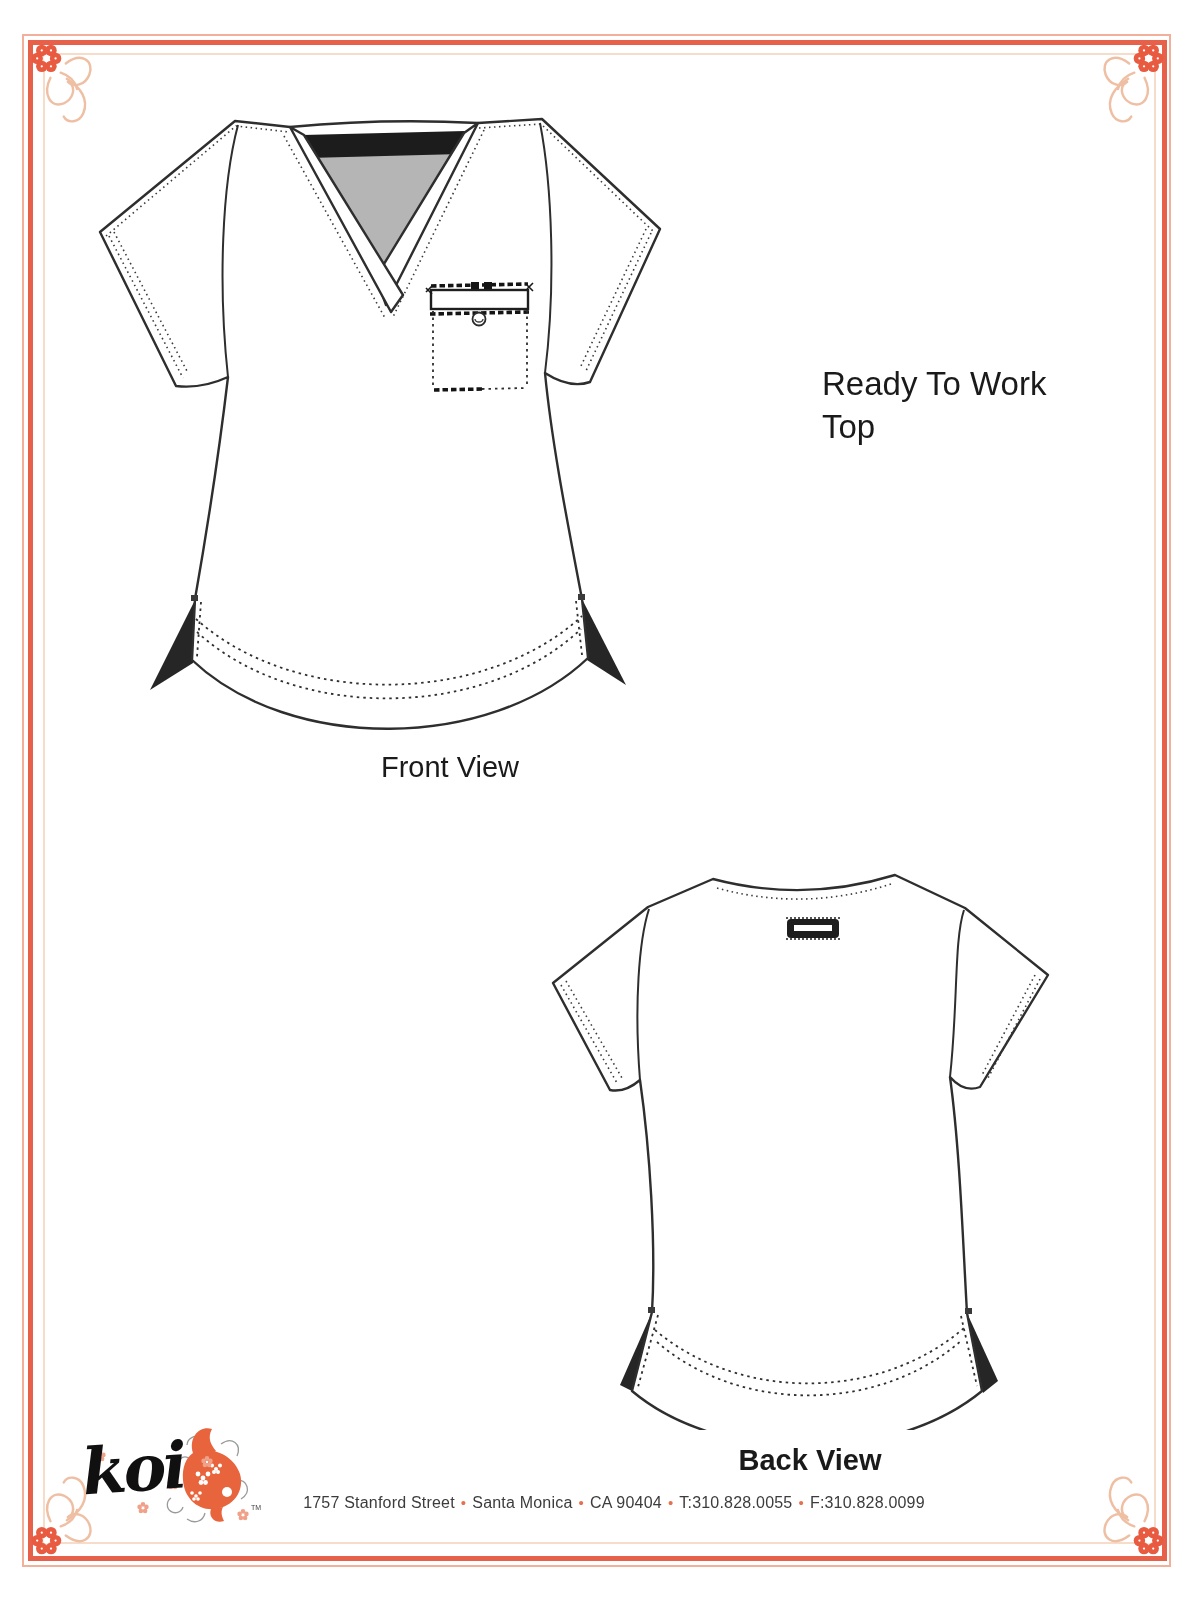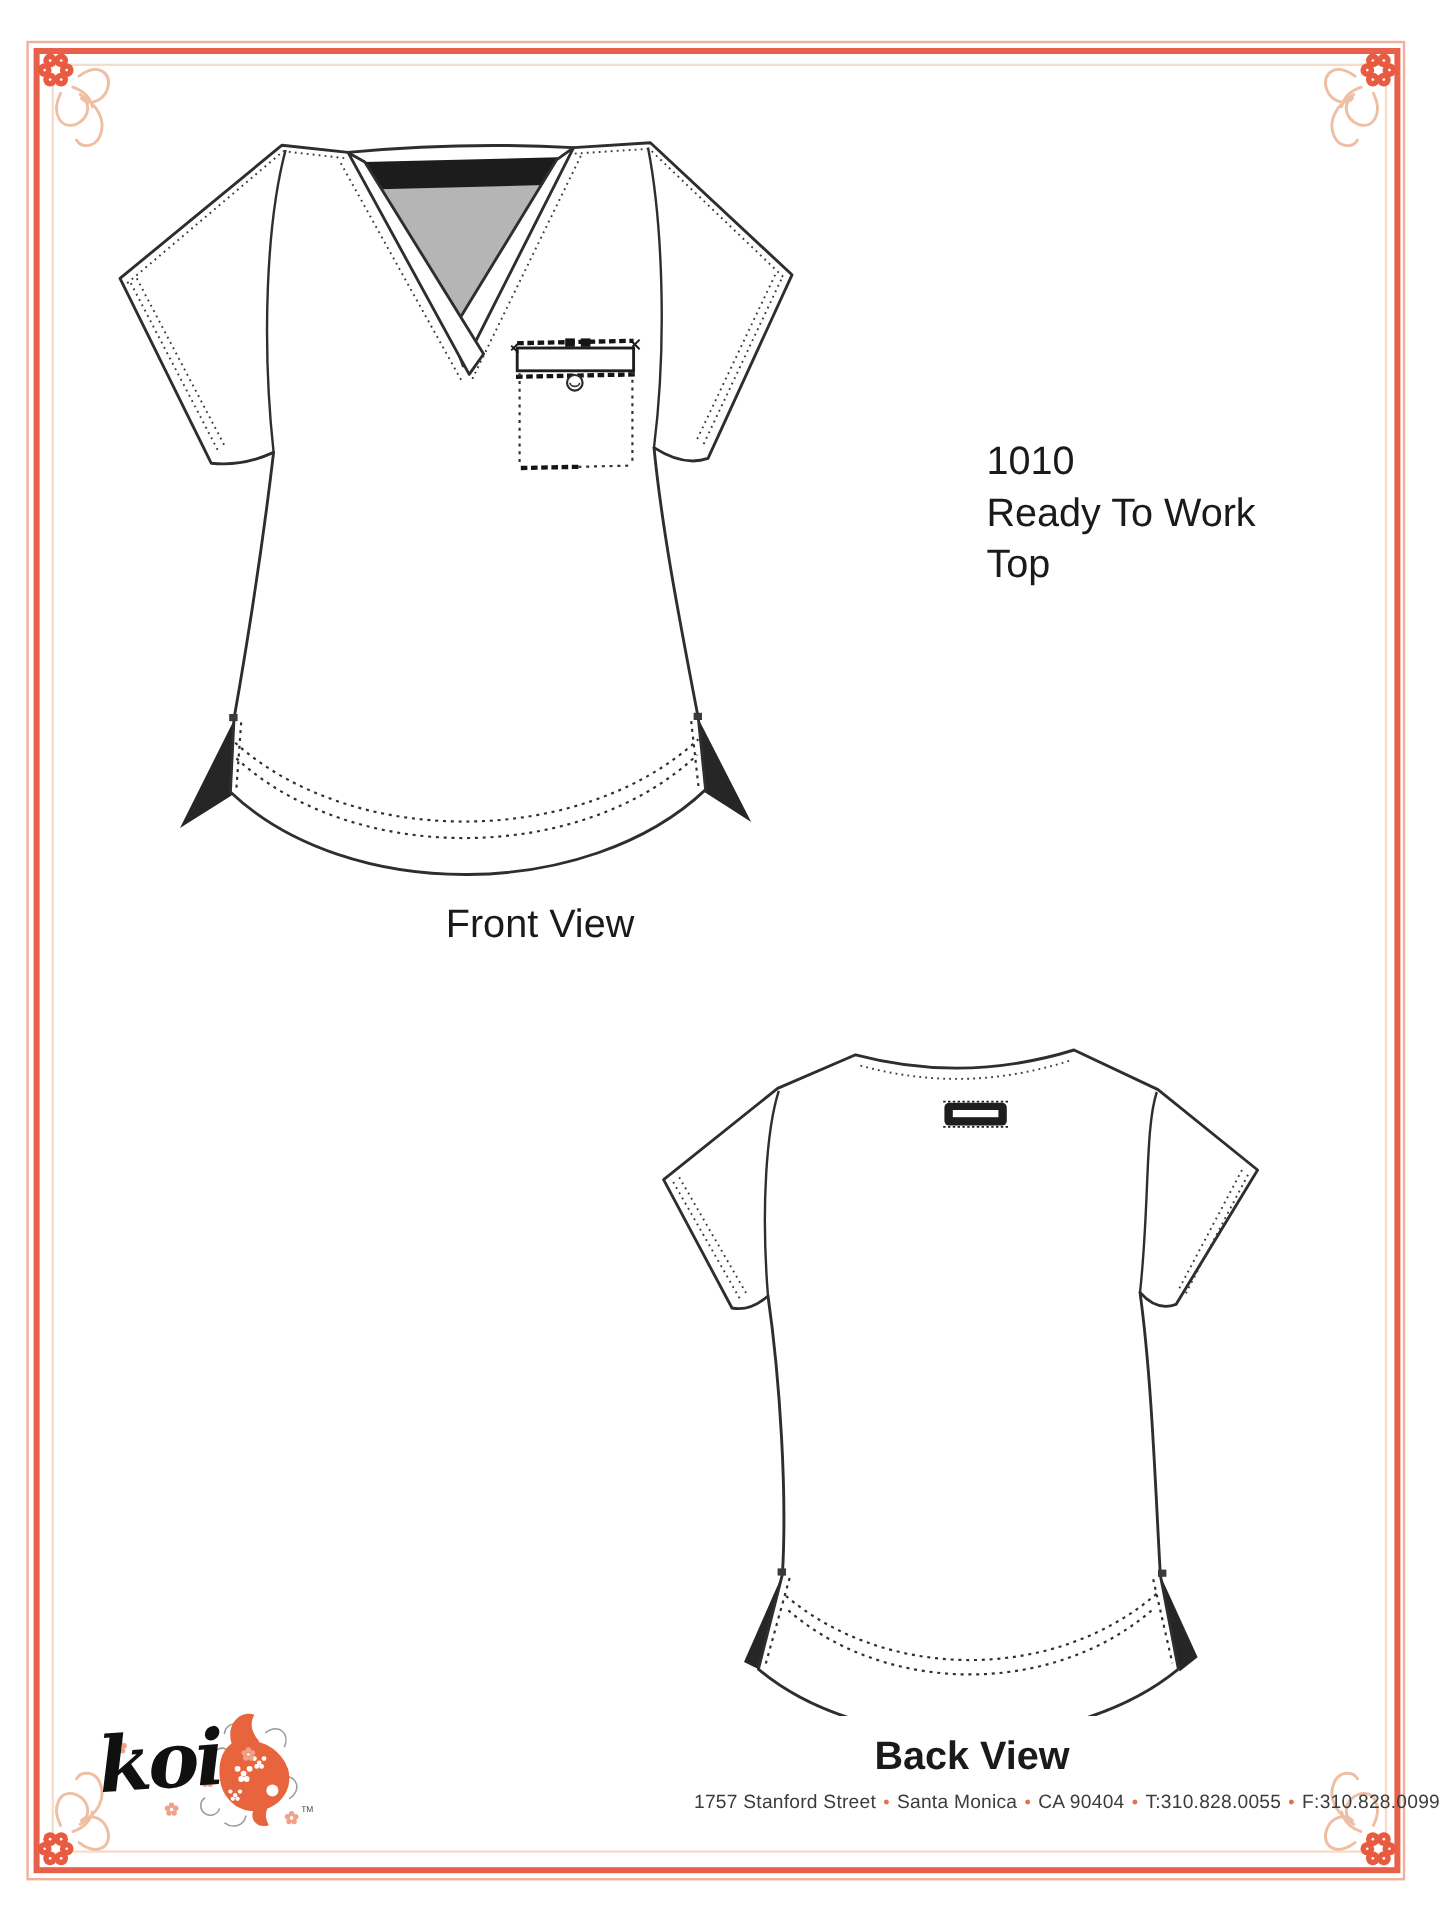--- a/index.html
+++ b/index.html
@@ -21,30 +21,30 @@
   .outline{fill:#ffffff;stroke:#2e2e2e;stroke-width:2.4;stroke-linejoin:round;}
   .line{fill:none;stroke:#2e2e2e;stroke-width:2;}
   .thin{fill:none;stroke:#3c3c3c;stroke-width:1.4;}
   .stitch{fill:none;stroke:#3a3a3a;stroke-width:1.6;stroke-dasharray:1.5 3.5;}
   .hemstitch{fill:none;stroke:#2f2f2f;stroke-width:1.8;stroke-dasharray:2.5 4;}
   .heavy{fill:none;stroke:#141414;stroke-width:3.6;stroke-dasharray:5.5 3;}
   .dark{fill:#262626;stroke:none;}
   
   .product-title{position:absolute;left:822px;top:362px;font-size:33px;line-height:43px;
                  color:#1a1a1a;white-space:nowrap;}
-  .view-label{position:absolute;width:220px;text-align:center;font-size:33px;color:#1a1a1a;}
+  .view-label{position:absolute;width:220px;text-align:center;font-size:29px;color:#1a1a1a;}
   .front-label{left:340px;top:751px;}
   .back-label{left:700px;top:1444px;font-weight:bold;}
   
   .brand-wordmark{position:absolute;left:82px;top:1431px;font-family:"DejaVu Serif",serif;
                   font-style:italic;font-weight:bold;font-size:64px;color:#101010;
                   letter-spacing:-3px;transform:rotate(-4deg);}
   .logo-svg{position:absolute;left:75px;top:1418px;width:190px;height:112px;}
   
-  .footer-address{position:absolute;left:0;top:1494px;width:1200px;text-align:right;
+  .footer-address{position:absolute;left:0;top:1494px;width:1200px;text-align:center;
                   padding-left:28px;box-sizing:border-box;font-size:16px;color:#3c3c3c;
                   letter-spacing:0.2px;}
   .footer-address .dot{color:#e8704e;padding:0 6px;font-size:15px;}
 </style>
 </head>
 <body>
 
 <div id="page">
 
   <svg width="0" height="0" style="position:absolute">
@@ -172,21 +172,20 @@
     <path class="hemstitch" d="M115,485 C200,557 340,556 424,483"></path>
     <path class="hemstitch" d="M117,497 C200,569 340,568 422,495"></path>
 
     <path class="hemstitch" d="M118,470 L98,542"></path>
     <path class="hemstitch" d="M421,471 L437,541"></path>
     <rect x="108" y="462" width="7" height="6" fill="#3a3a3a"></rect>
     <rect x="425" y="463" width="7" height="6" fill="#3a3a3a"></rect>
   </svg>
 
   <div class="product-title">
-    <div>1010</div>
     <div>Ready To Work</div>
     <div>Top</div>
   </div>
 
   <div class="view-label front-label">Front View</div>
   <div class="view-label back-label">Back View</div>
 
   <svg class="logo-svg" viewBox="0 0 190 112">
 
     <g fill="none" stroke="#9a9a9a" stroke-width="1.3">

